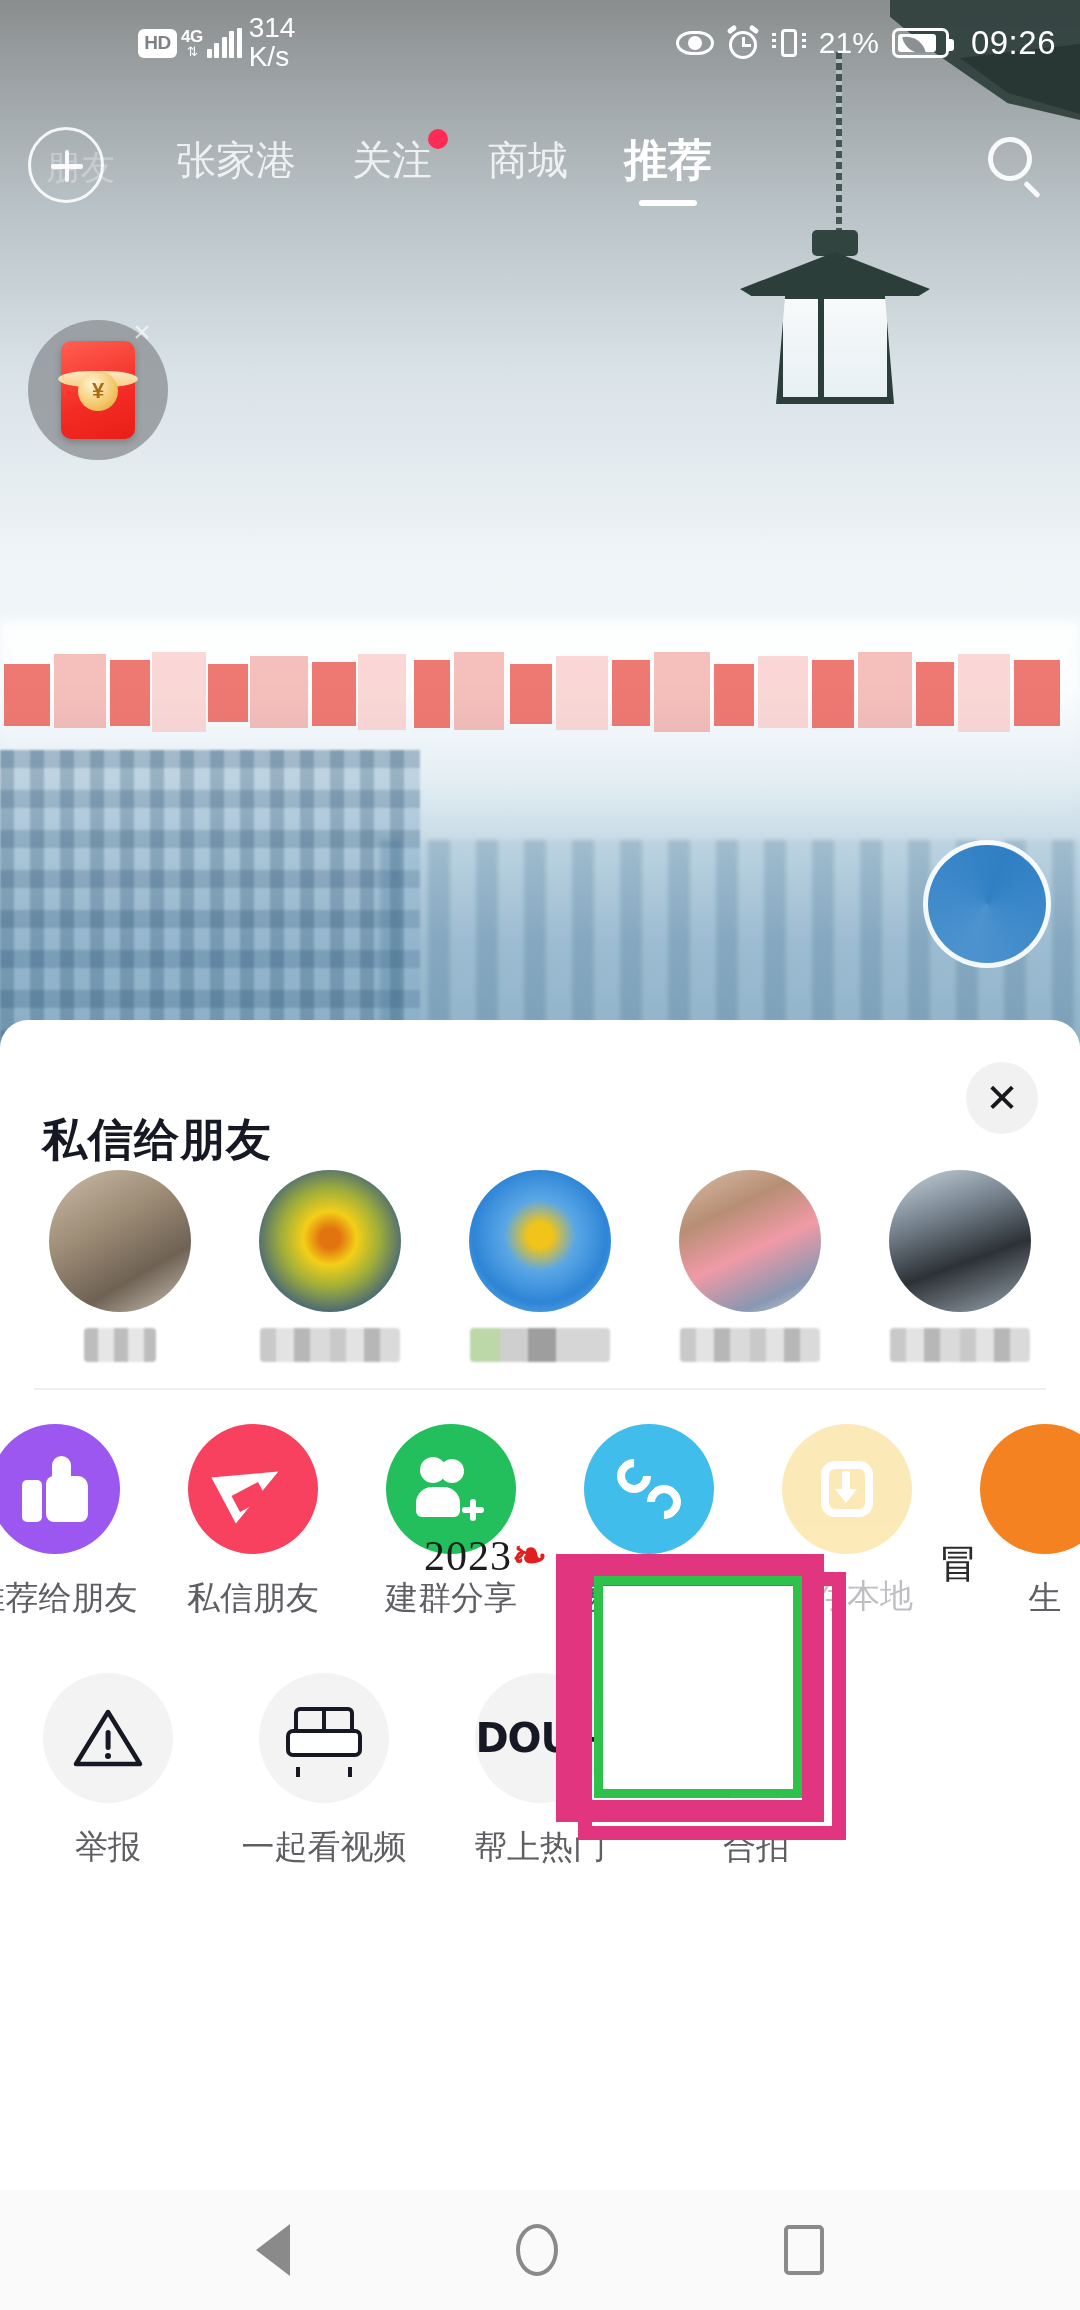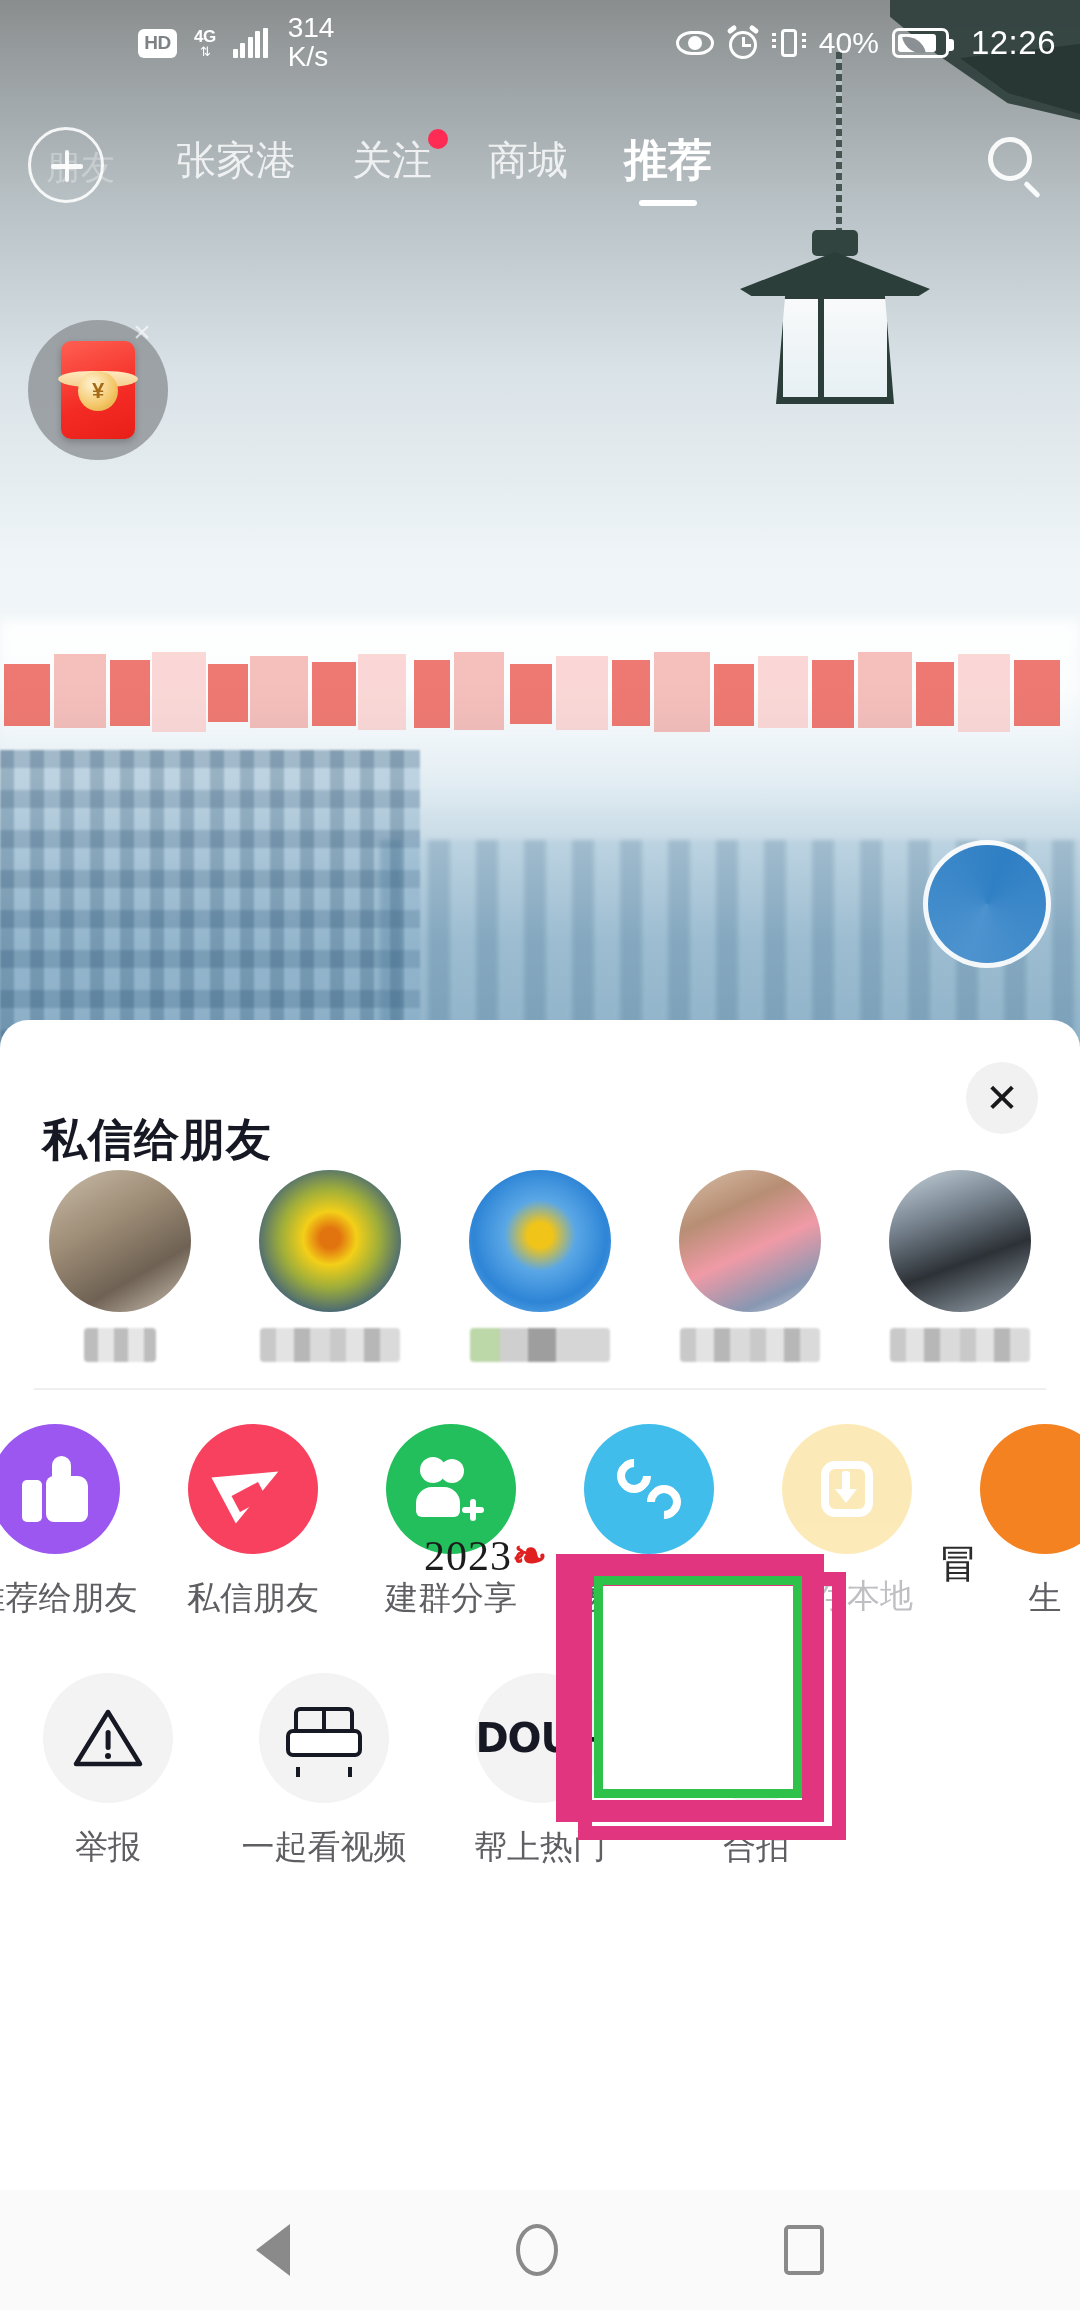--- a/index.html
+++ b/index.html
@@ -105,21 +105,21 @@
   }
   .rail-heart:before{ left:22px; transform:rotate(-45deg); transform-origin:0 100%; }
   .rail-heart:after{ left:22px; transform:rotate(45deg); transform-origin:100% 100%; }
 
   
   .statusbar{
     position:absolute; left:0; top:0; width:1080px; height:86px;
     display:flex; align-items:center; color:#fff; z-index:40;
     font-size:30px;
   }
-  .sb-left{ display:flex; align-items:center; gap:17px; margin-left:138px; }
+  .sb-left{ display:flex; align-items:center; gap:4px; margin-left:138px; }
   .sb-right{ display:flex; align-items:center; gap:13px; margin-left:auto; margin-right:24px; }
   .hd-badge{
     width:39px; height:29px; border-radius:6px; background:#fff; color:#7c8285;
     font-size:19px; font-weight:bold; display:flex; align-items:center; justify-content:center;
     letter-spacing:-.5px;
   }
   .net4g{ display:flex; flex-direction:column; align-items:center; line-height:1; }
   .net4g b{ font-size:17px; font-weight:bold; letter-spacing:-.5px; }
   .net4g s{ font-size:13px; text-decoration:none; letter-spacing:-1px; }
   .bars{ display:flex; align-items:flex-end; gap:2.5px; height:30px; }
@@ -450,26 +450,26 @@
       <div class="alarm">
         <div class="b1"></div>
           <div class="b2"></div>
           <div class="dial"></div>
           <div class="hand"></div>
           <div class="hand2"></div>
       </div>
       <div class="vib">
           <div class="ph"></div>
         </div>
-      <div class="pct">40%</div>
+      <div class="pct">21%</div>
       <div class="batt">
           <div class="fill"></div>
           <div class="leaf"></div>
         </div>
-      <div class="clock">12:26</div>
+      <div class="clock">09:26</div>
     </div>
   </div>
 
   <div class="topnav">
     <div class="plus-btn"></div>
     <div class="ghost-label">朋友</div>
     <div class="nav-items">
       <div class="nav-item">
         <span>张家港</span>
       </div>

